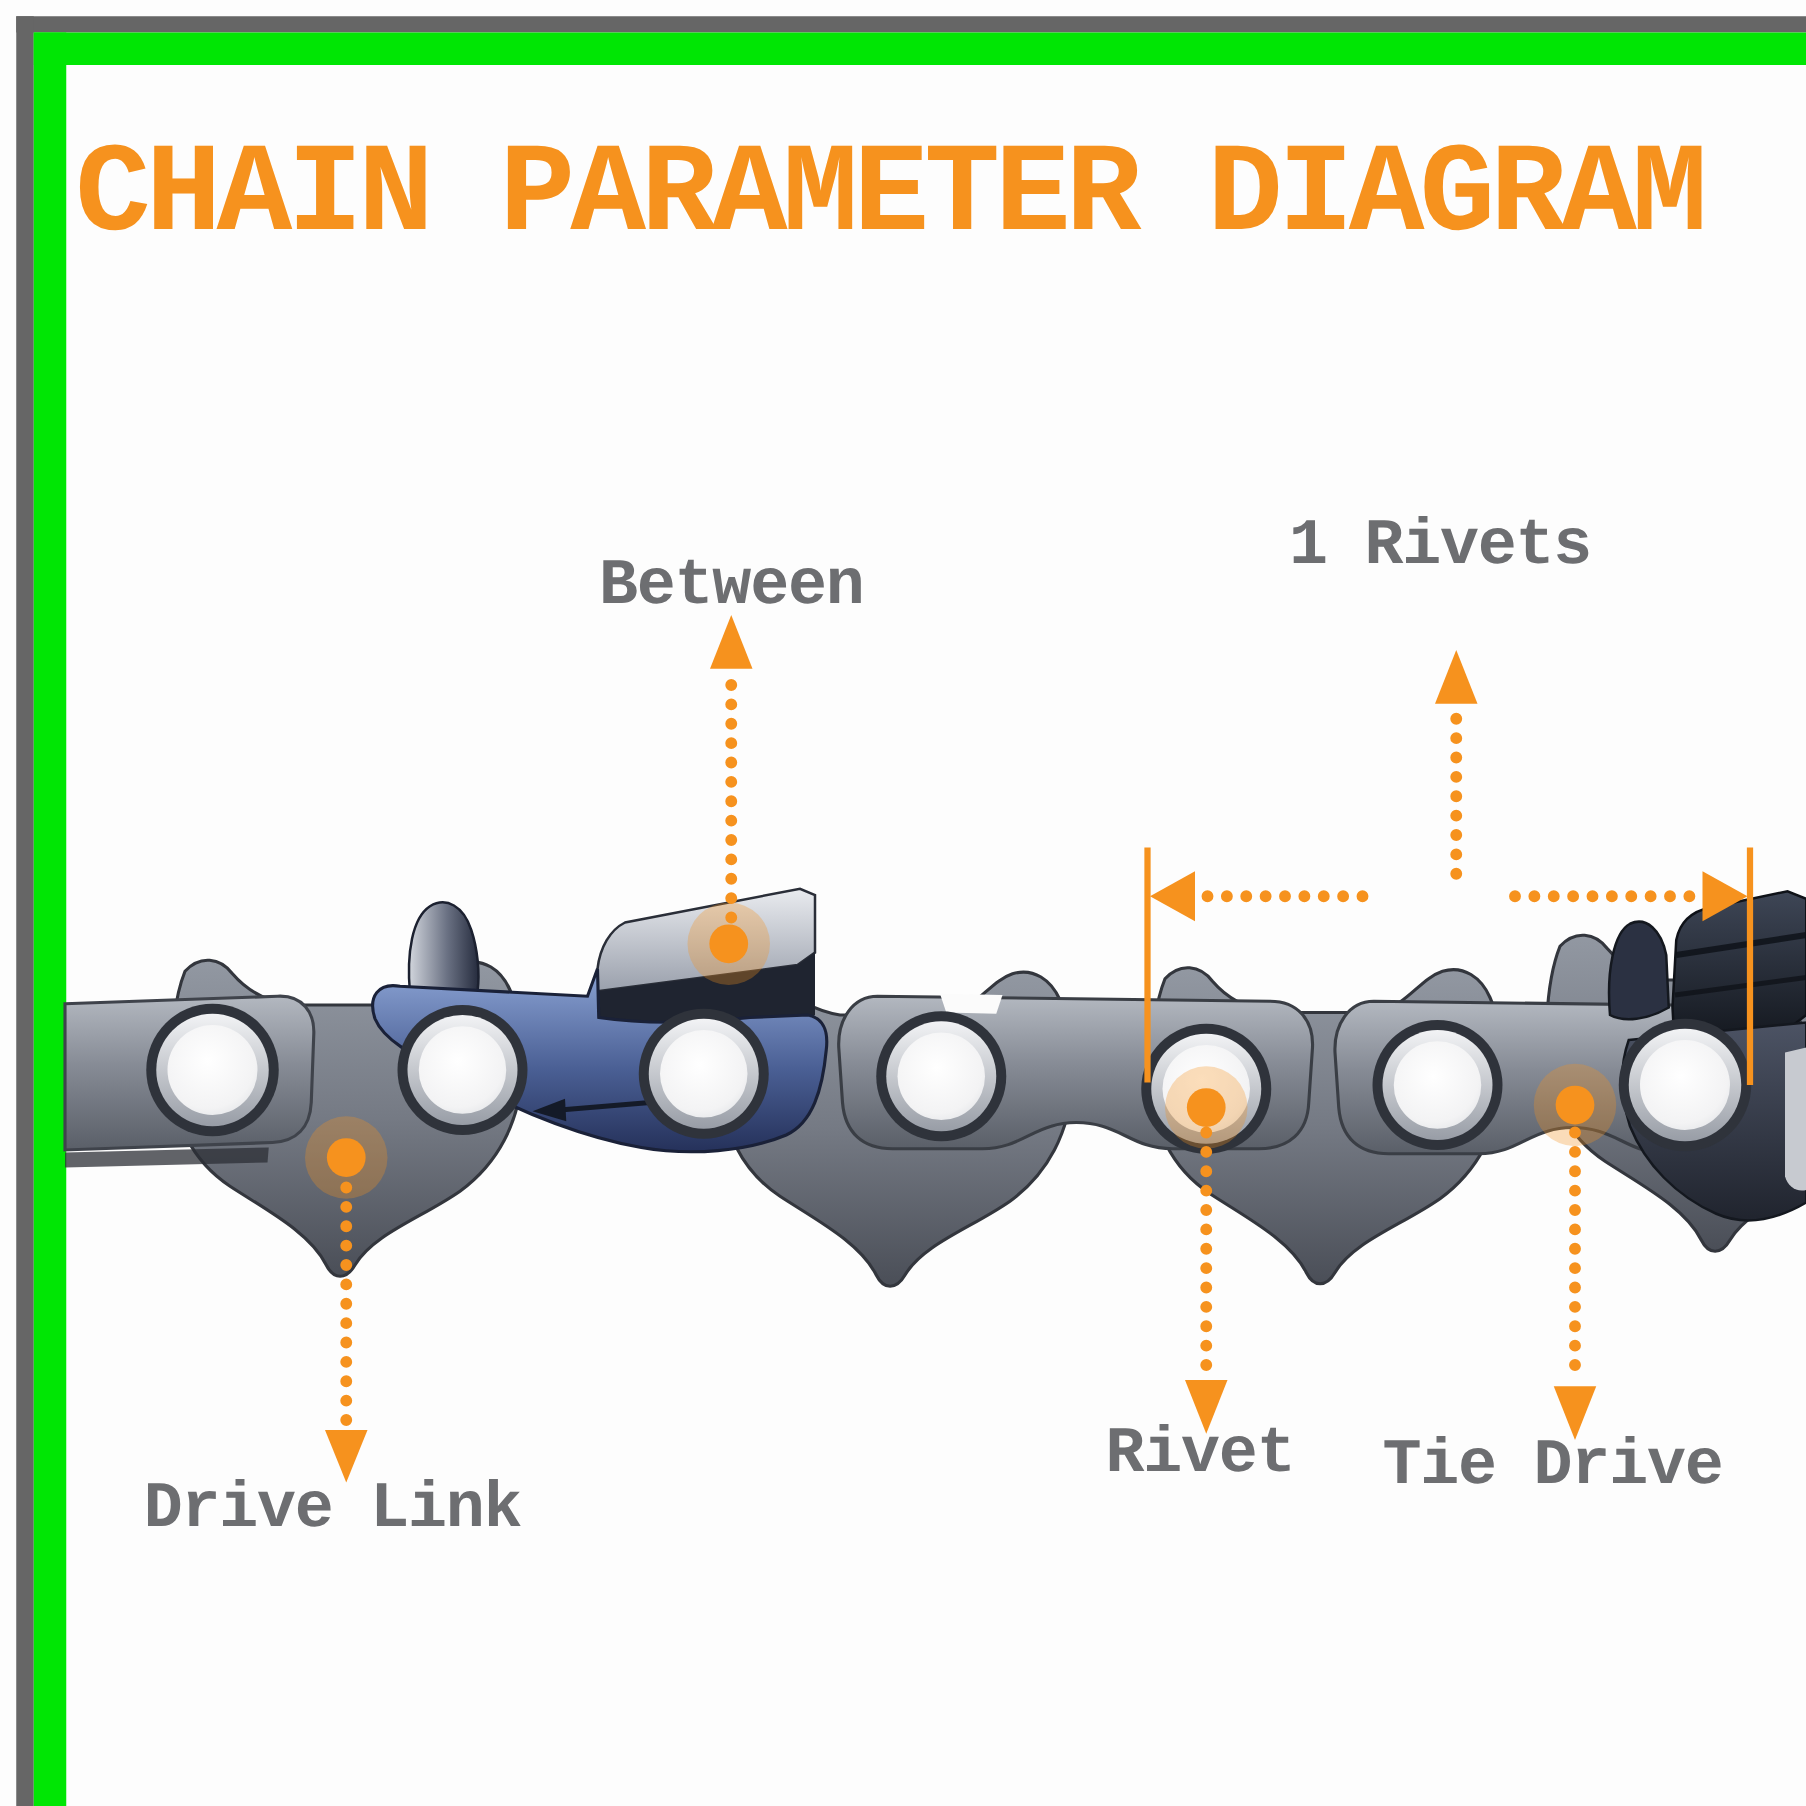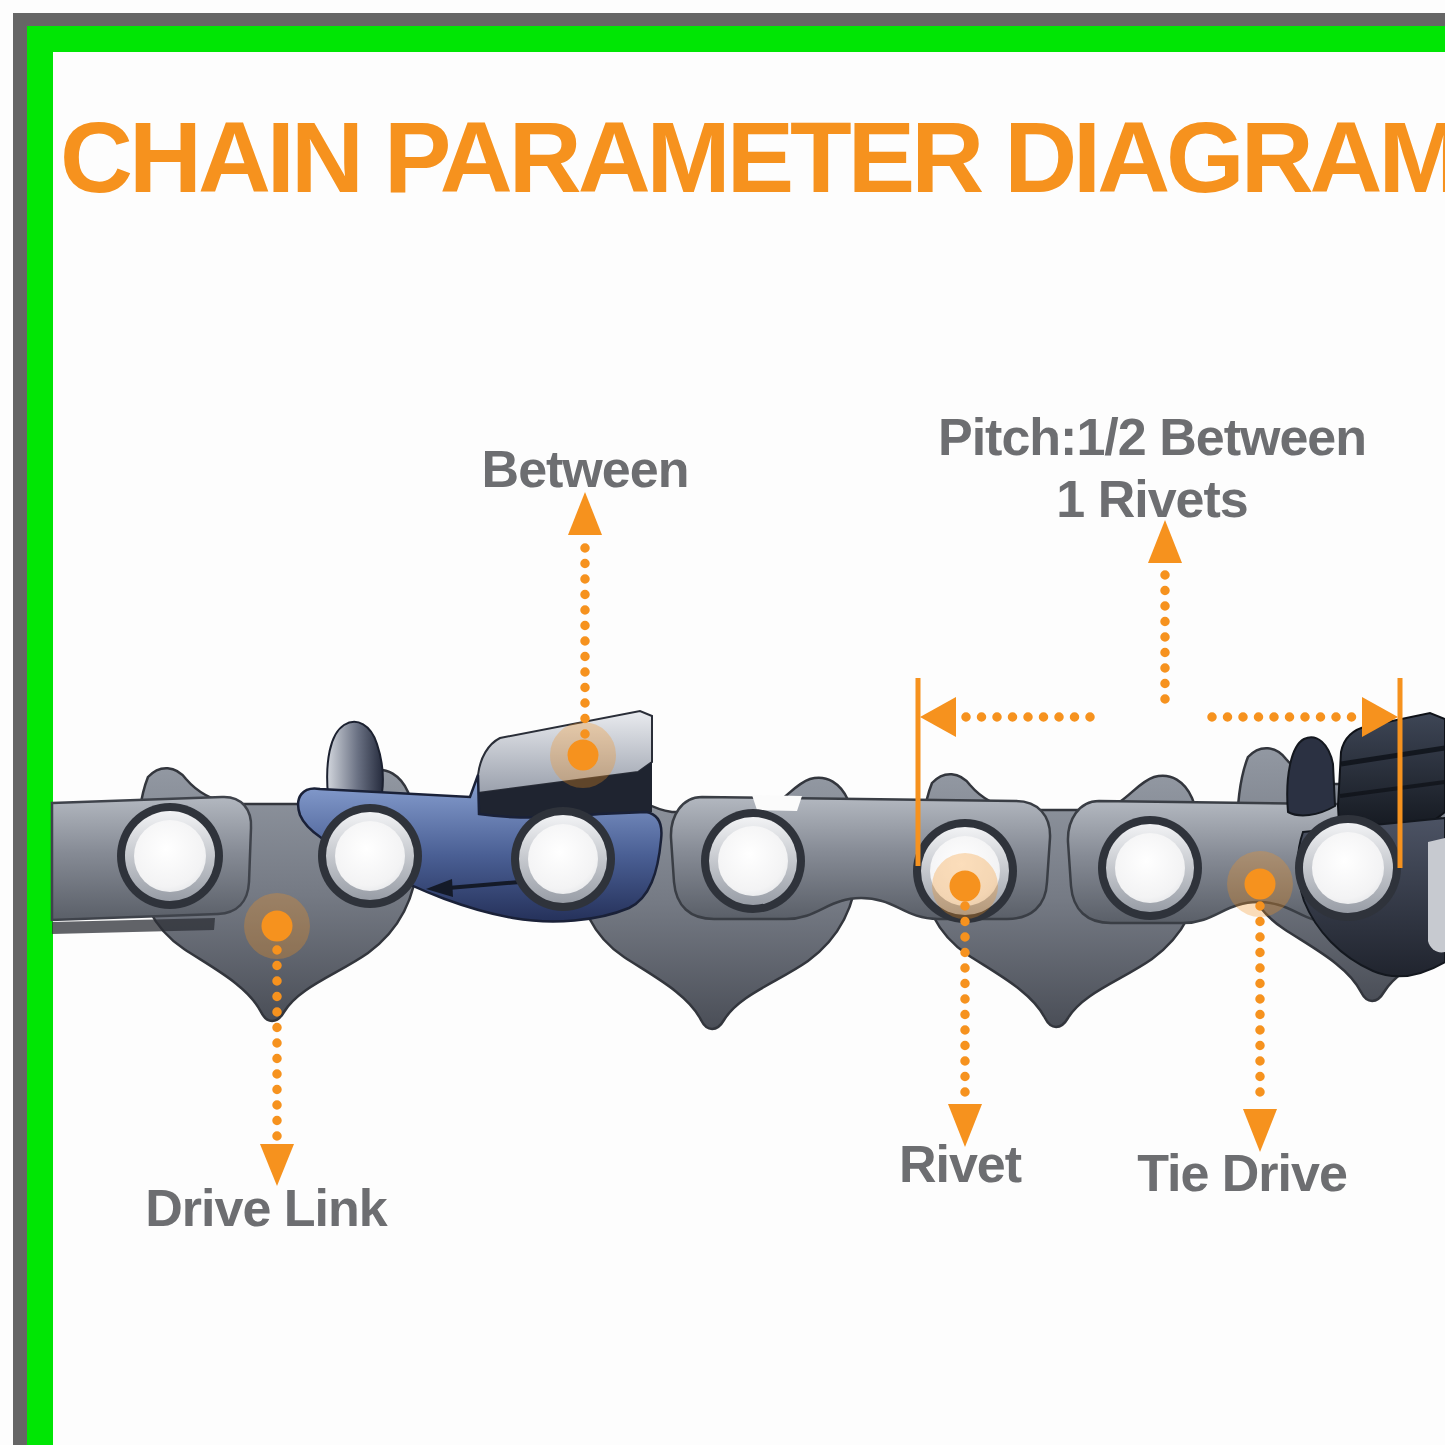--- a/index.html
+++ b/index.html
@@ -1,18 +1,18 @@
 <!DOCTYPE html>
 <html><head>
 <meta charset="utf-8">
 <style>
   html,body{margin:0;padding:0;background:#ffffff;}
   .canvas{
     position:relative;width:1445px;height:1445px;background:#fdfdfd;
-    overflow:hidden;font-family:Liberation Sans, sans-serif;
+    overflow:hidden;font-family:Liberation Mono, monospace;
   }
   
   .frame-gray-top{position:absolute;left:13px;top:13px;right:0;height:13px;background:#666666;}
   .frame-gray-left{position:absolute;left:13px;top:13px;bottom:0;width:14px;background:#666666;}
   .frame-green-top{position:absolute;left:27px;top:26px;right:0;height:26px;background:#00E604;}
   .frame-green-left{position:absolute;left:27px;top:26px;bottom:0;width:26px;background:#00E604;}
 
   .title{
     position:absolute;left:60px;top:100px;
     font-size:101px;font-weight:bold;letter-spacing:-4px;
@@ -205,20 +205,19 @@
 
       <g>
         <line x1="1260" y1="906" x2="1260" y2="1100" fill="none" stroke-width="9.5" stroke-linecap="round" stroke-dasharray="0,15.5"></line>
         <polygon points="1260,1152 1243,1109 1277,1109" stroke="none"></polygon>
       </g>
     </g>
   </svg>
 
   <div class="lbl" style="left:585px;top:439px;">Between</div>
   <div class="lbl center" style="left:1152px;top:406px;">
-    <div>Pitch:1/2 Between</div>
     <div>1 Rivets</div>
   </div>
   <div class="lbl" style="left:266px;top:1178px;">Drive Link</div>
   <div class="lbl" style="left:960px;top:1134px;">Rivet</div>
   <div class="lbl" style="left:1242px;top:1143px;">Tie Drive</div>
 
 </div>
 
 </body></html>

